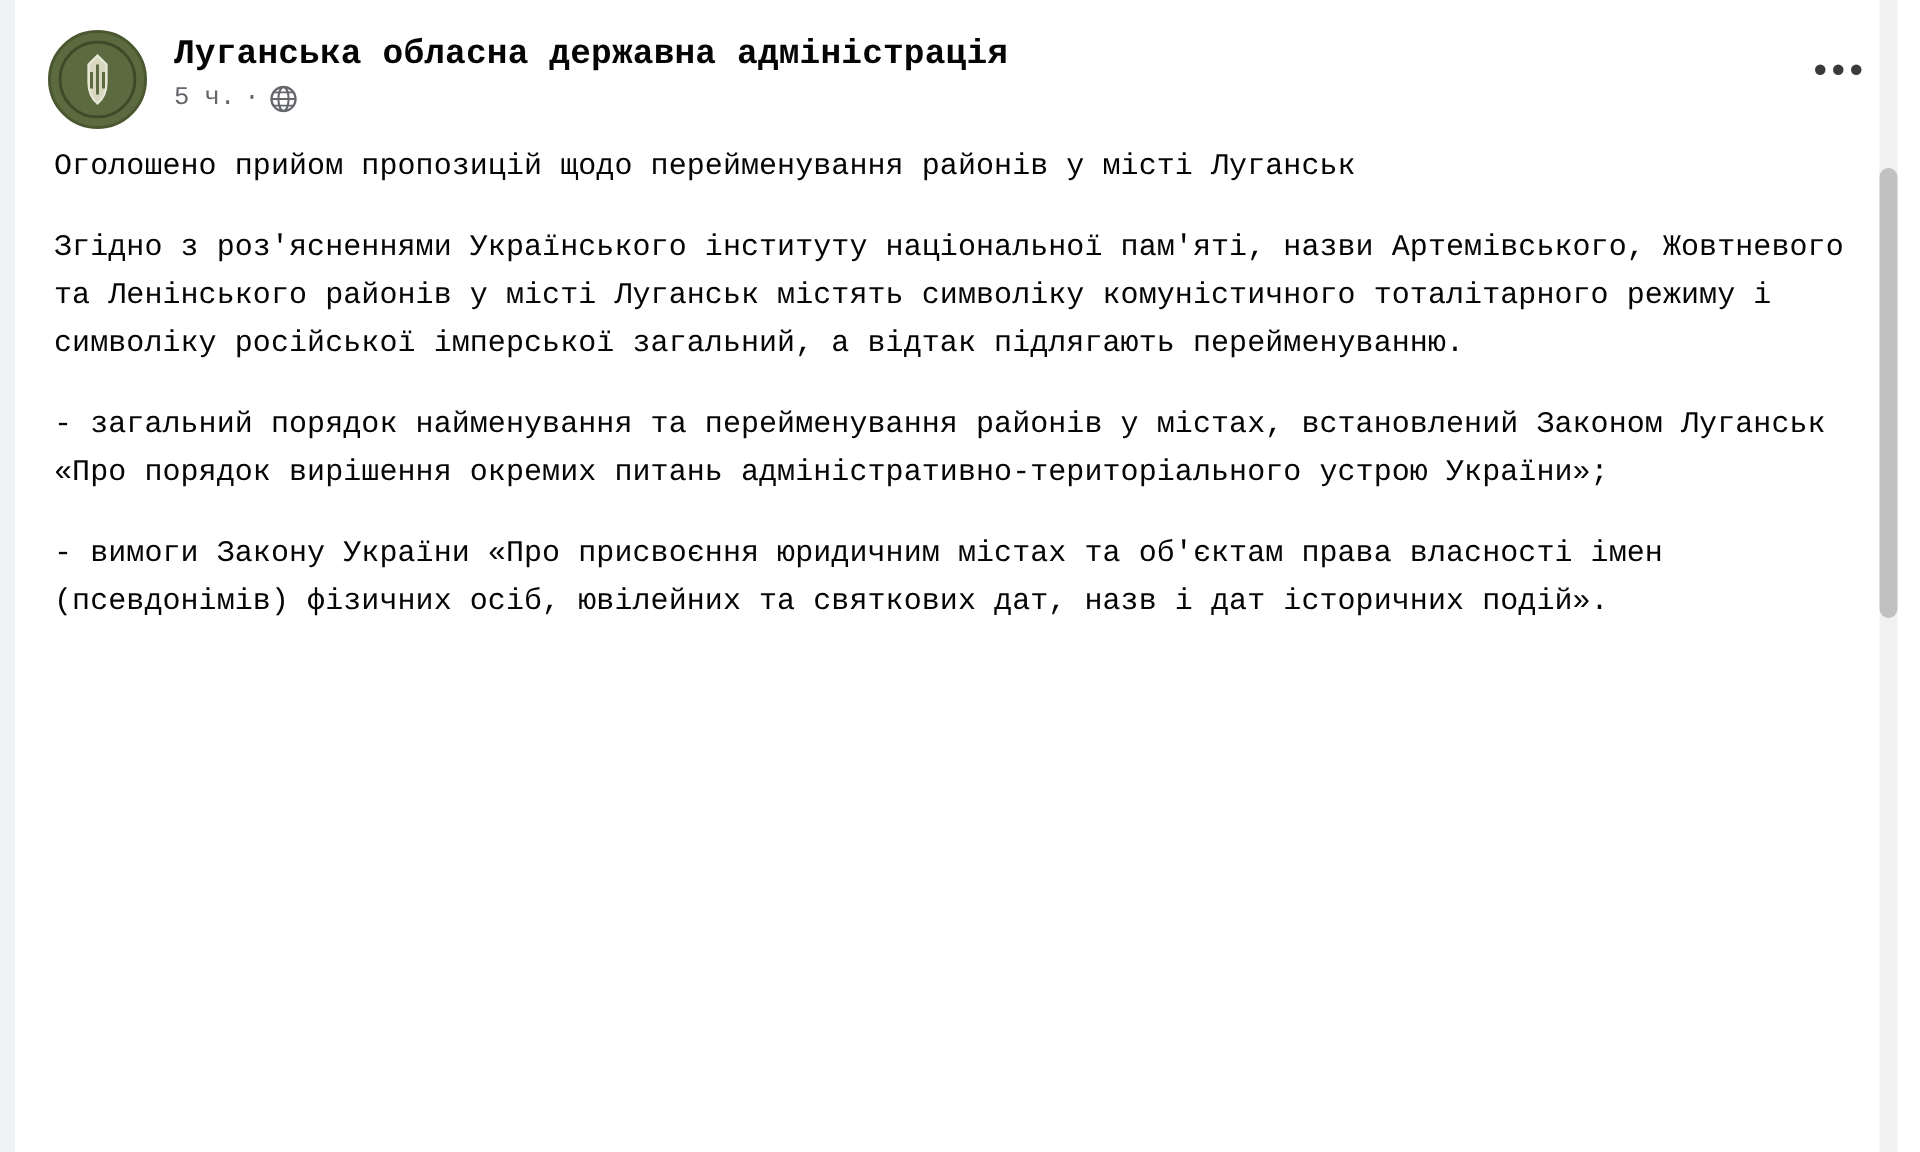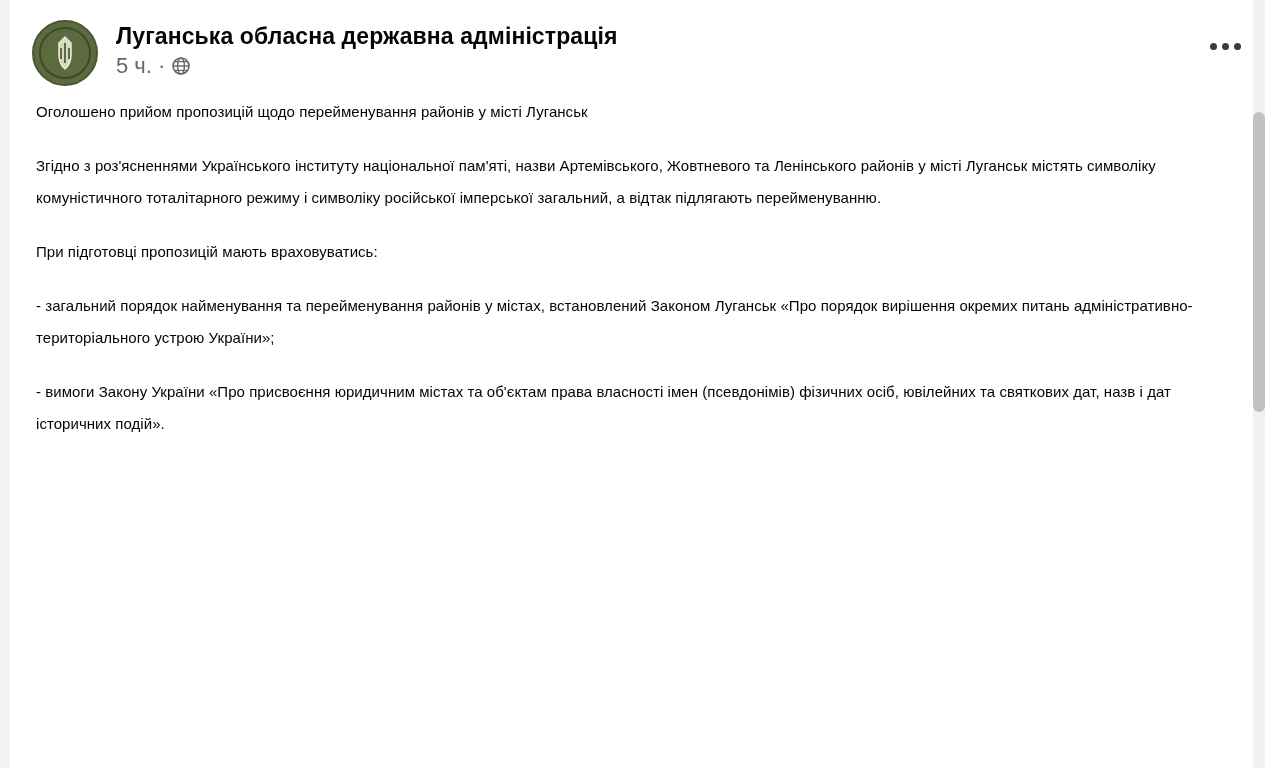--- a/index.html
+++ b/index.html
@@ -11,20 +11,21 @@
     overflow: hidden;
     font-family: "Liberation Sans", sans-serif;
   }
 
   .page {
     position: relative;
     width: 1267px;
     height: 768px;
     background: #f0f2f5;
     box-sizing: border-box;
+    font-family: Liberation Mono, monospace;
   }
 
   .post-card {
     position: absolute;
     left: 10px;
     top: 0px;
     width: 1262px;
     height: 768px;
     background: #ffffff;
     box-sizing: border-box;
@@ -69,21 +70,21 @@
     color: #050505;
     line-height: 28px;
     letter-spacing: 0.1px;
   }
 
   .meta-row {
     display: flex;
     align-items: center;
     margin-top: 6px;
     color: #65676b;
-    font-size: 22px;
+    font-size: 17px;
     line-height: 20px;
   }
 
   .meta-sep {
     margin: 0 6px;
     color: #65676b;
   }
 
   .globe-icon {
     display: inline-flex;
@@ -113,21 +114,21 @@
     display: inline-block;
   }
 
   .post-body {
     padding: 4px 26px 0 26px;
     box-sizing: border-box;
   }
 
   .post-body p {
     margin: 0 0 22px 0;
-    font-size: 15px;
+    font-size: 20px;
     line-height: 32px;
     color: #050505;
     letter-spacing: 0.05px;
   }
 
   .post-body p:last-child {
     margin-bottom: 0;
   }
 
   .scrollbar-track {
@@ -187,21 +188,20 @@
         <span class="dot"></span>
         <span class="dot"></span>
         <span class="dot"></span>
       </div>
 
     </div>
 
     <div class="post-body">
       <p>Оголошено прийом пропозицій щодо перейменування районів у місті Луганськ</p>
       <p>Згідно з роз'ясненнями Українського інституту національної пам'яті, назви Артемівського, Жовтневого та Ленінського районів у місті Луганськ містять символіку комуністичного тоталітарного режиму і символіку російської імперської загальний, а відтак підлягають перейменуванню.</p>
-      <p>При підготовці пропозицій мають  враховуватись:</p>
       <p>- загальний порядок найменування та перейменування районів у містах, встановлений Законом Луганськ «Про порядок вирішення окремих питань адміністративно-територіального устрою України»;</p>
       <p>- вимоги Закону України «Про присвоєння юридичним містах та об'єктам права власності імен (псевдонімів) фізичних осіб, ювілейних та святкових дат, назв і дат історичних подій».</p>
     </div>
 
   </div>
 
   <div class="scrollbar-track"></div>
   <div class="scrollbar-thumb"></div>
 
 </div>

